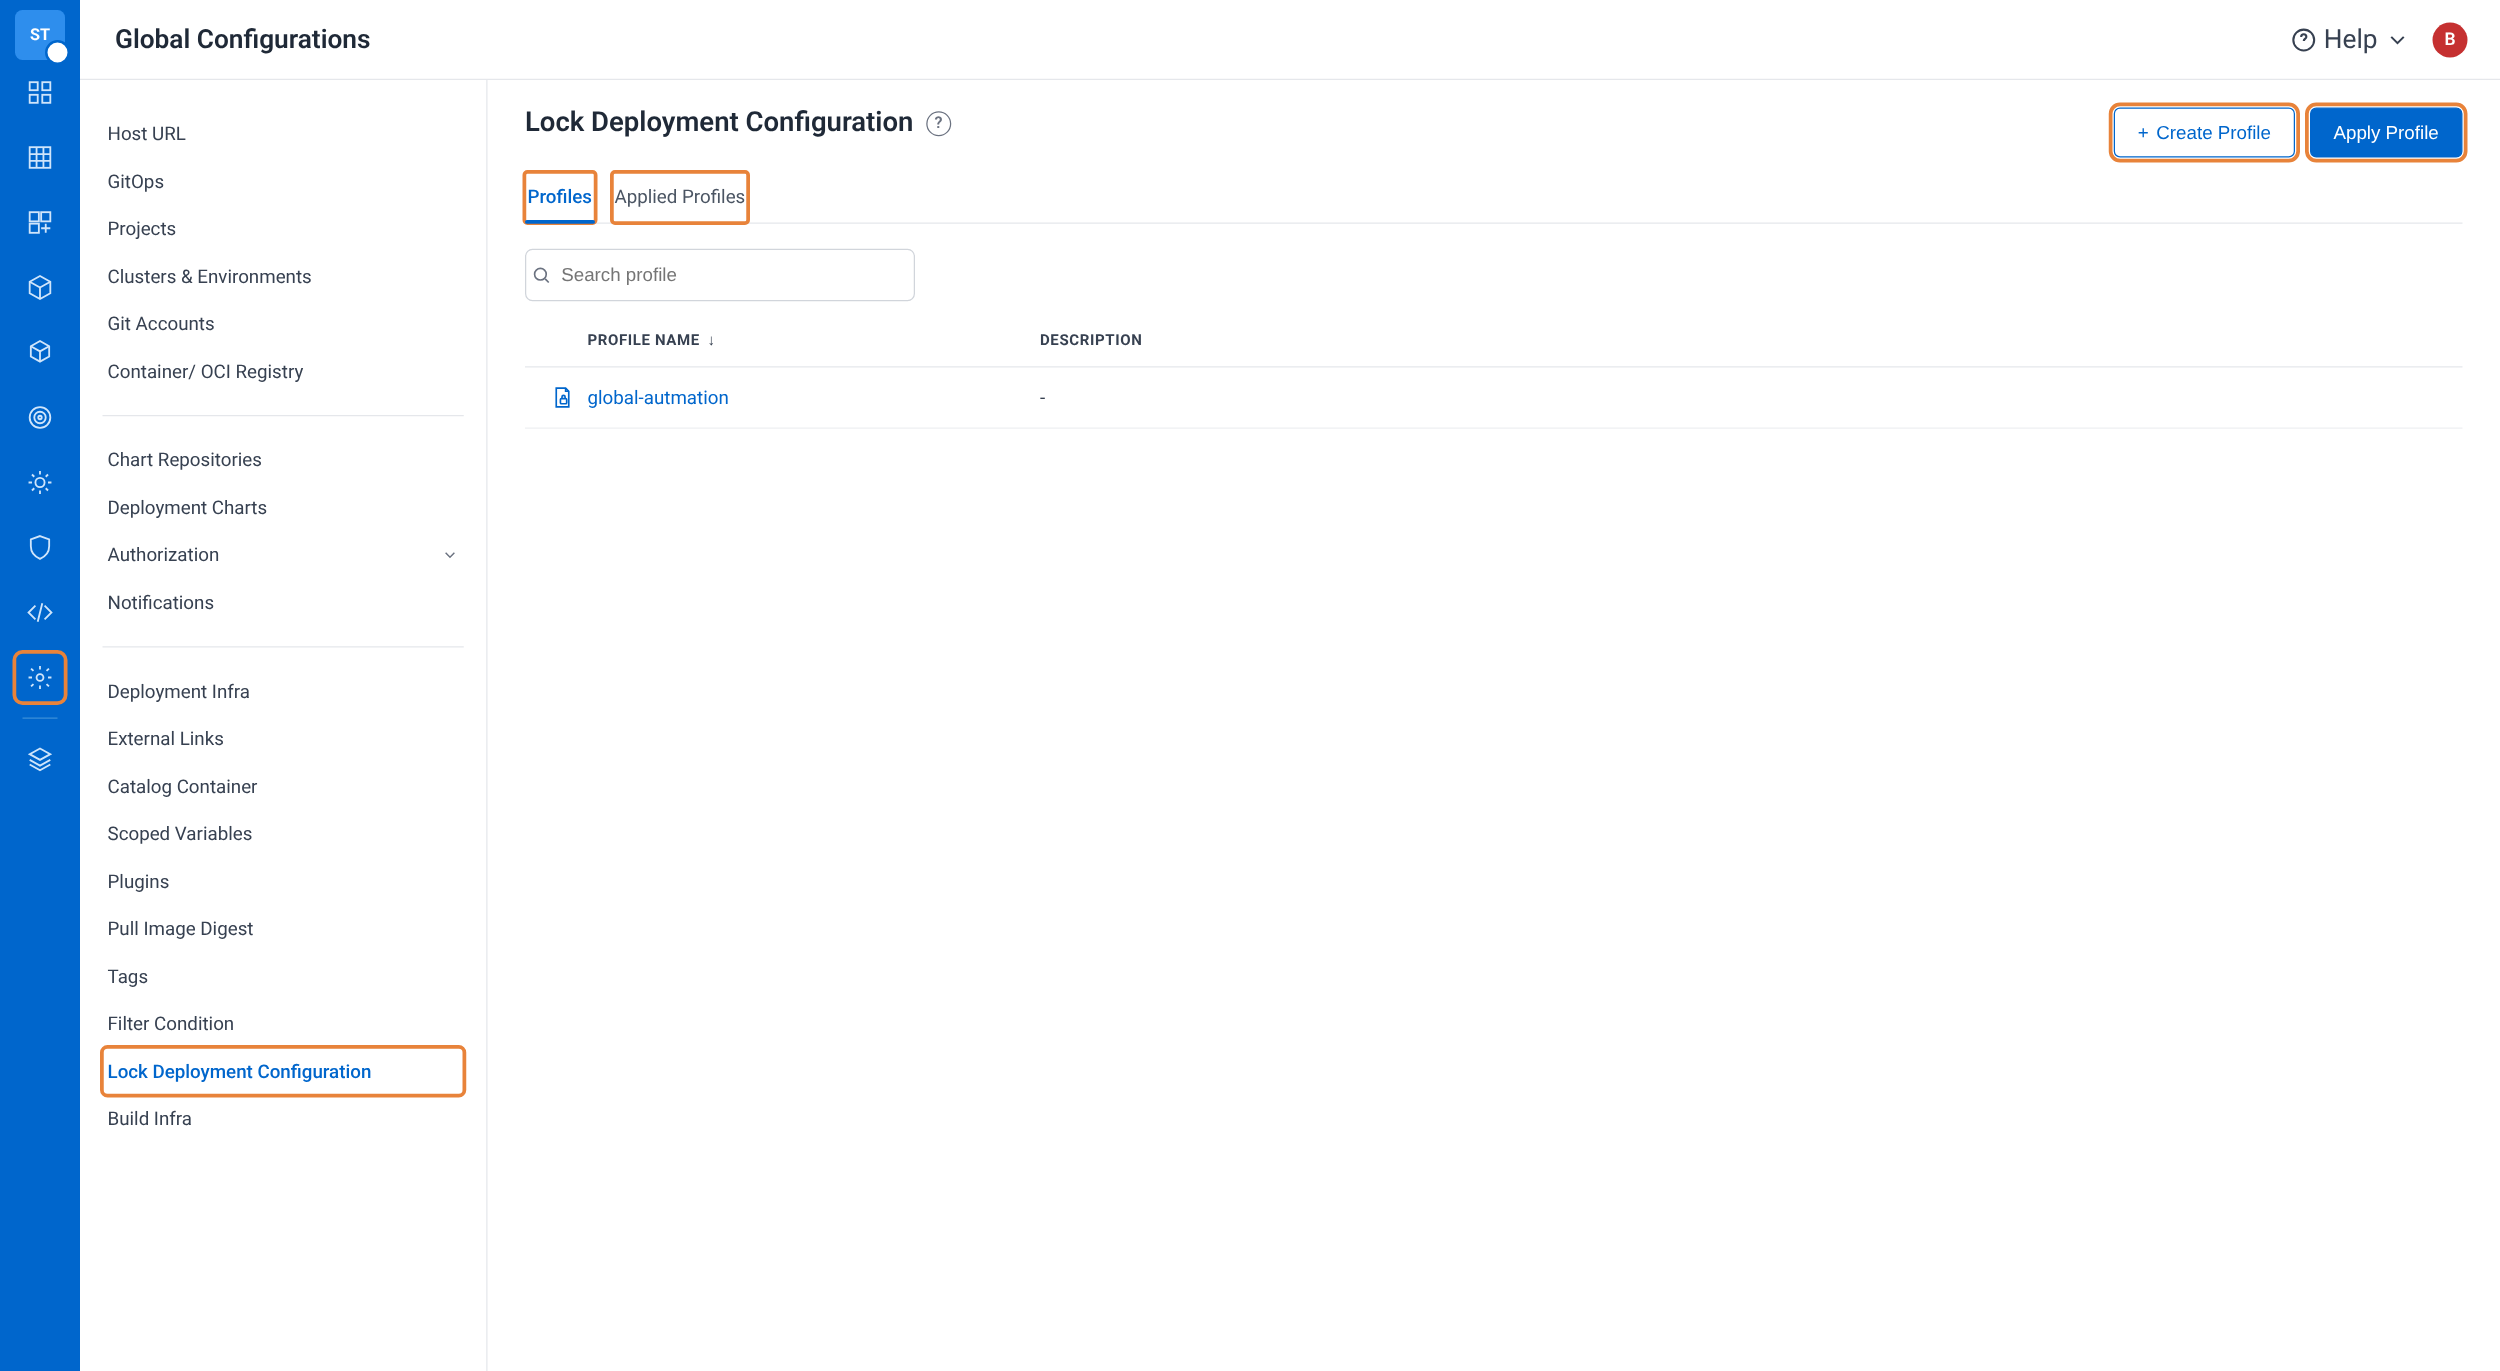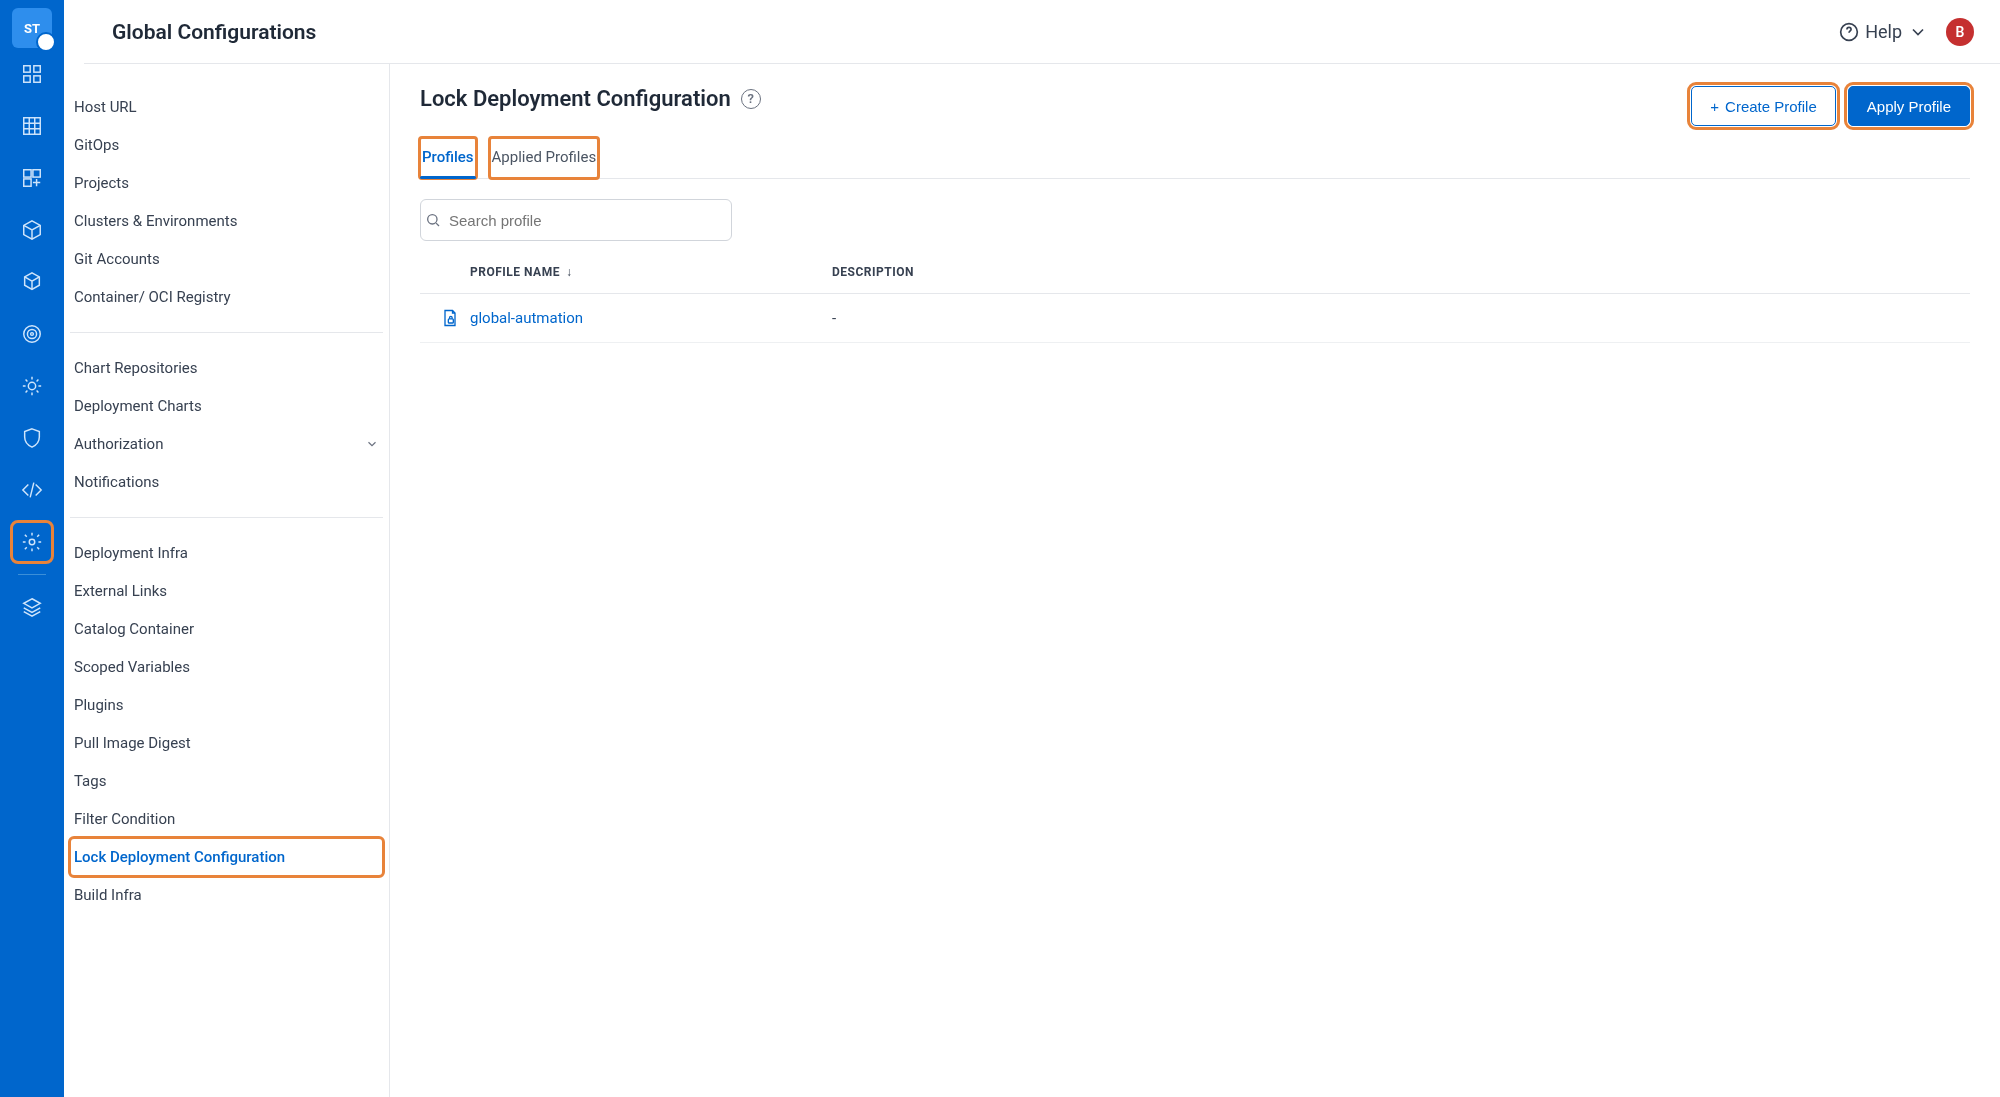--- a/index.html
+++ b/index.html
@@ -58,35 +58,34 @@
   .leftnav svg { width:22px;height:22px;stroke:#cfe5fb;fill:none;stroke-width:1.6; }
 
   
   .main { flex:1; display:flex; flex-direction:column; }
   .topbar {
     height:64px;
     border-bottom:1px solid #e5e7eb;
     display:flex; align-items:center;
     padding:0 26px 0 28px;
     justify-content:space-between;
-    margin-left:20px;
   }
   .topbar h1 { font-size:21px; font-weight:600; color:#1f2937; }
   .topbar .right { display:flex; align-items:center; gap:18px; }
-  .help { display:flex; align-items:center; gap:6px; font-size:18px; color:#374151; cursor:pointer; }
+  .help { display:flex; align-items:center; gap:6px; font-size:21px; color:#374151; cursor:pointer; }
   .help svg { width:20px;height:20px;stroke:#374151;fill:none;stroke-width:2; }
   .avatar { width:28px;height:28px;border-radius:50%;background:#c53030;color:#fff;display:flex;align-items:center;justify-content:center;font-weight:600;font-size:14px; }
 
   .body { flex:1; display:flex; overflow:hidden; }
 
   
   .sidebar {
     width:326px;
     border-right:1px solid #e5e7eb;
-    padding:18px 6px;
+    padding:18px 18px;
     overflow-y:auto;
     flex-shrink:0;
   }
   .sidebar .group { padding:6px 0; }
   .sidebar .sep { height:1px;background:#e5e7eb;margin:10px 0; }
   .sidebar a.item {
     display:flex; align-items:center; justify-content:space-between;
     padding:10px 4px;
     color:#374151; text-decoration:none;
     font-size:15px;

